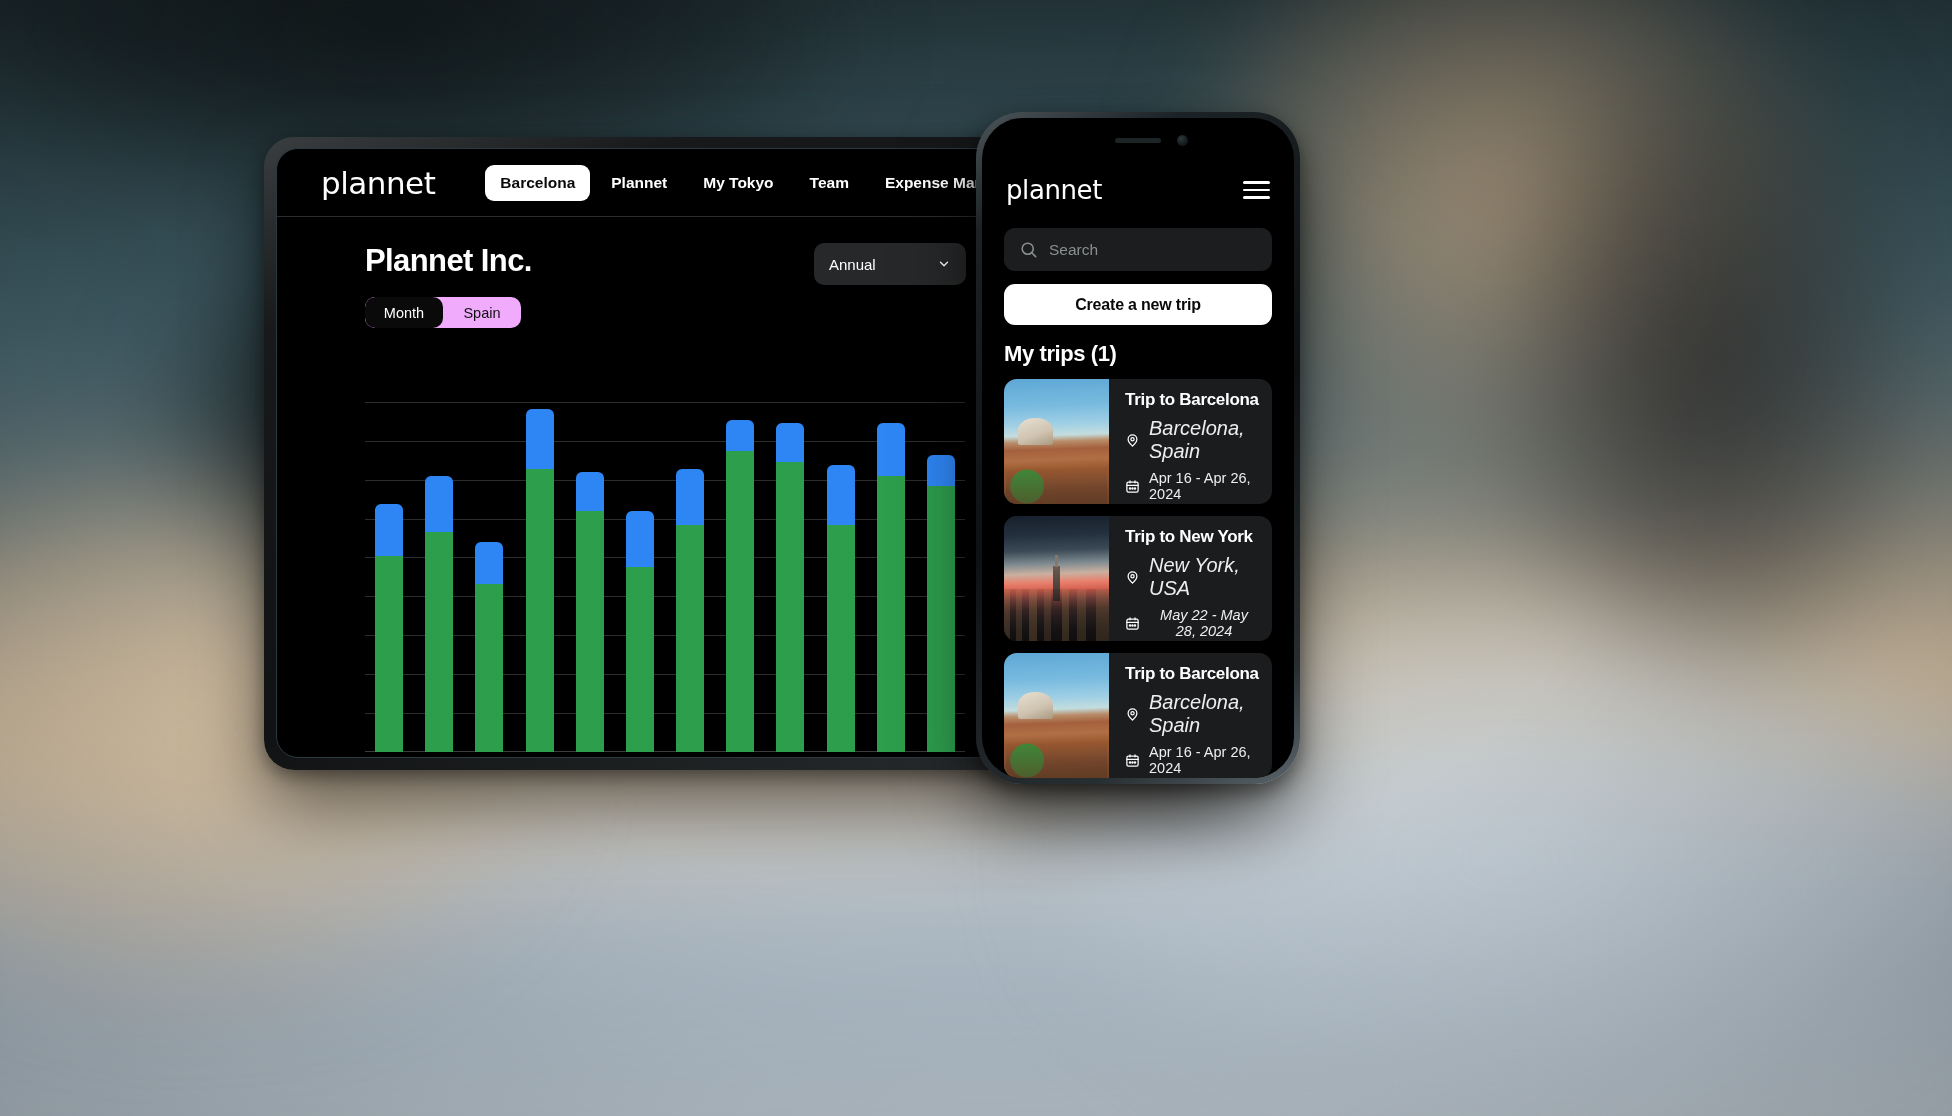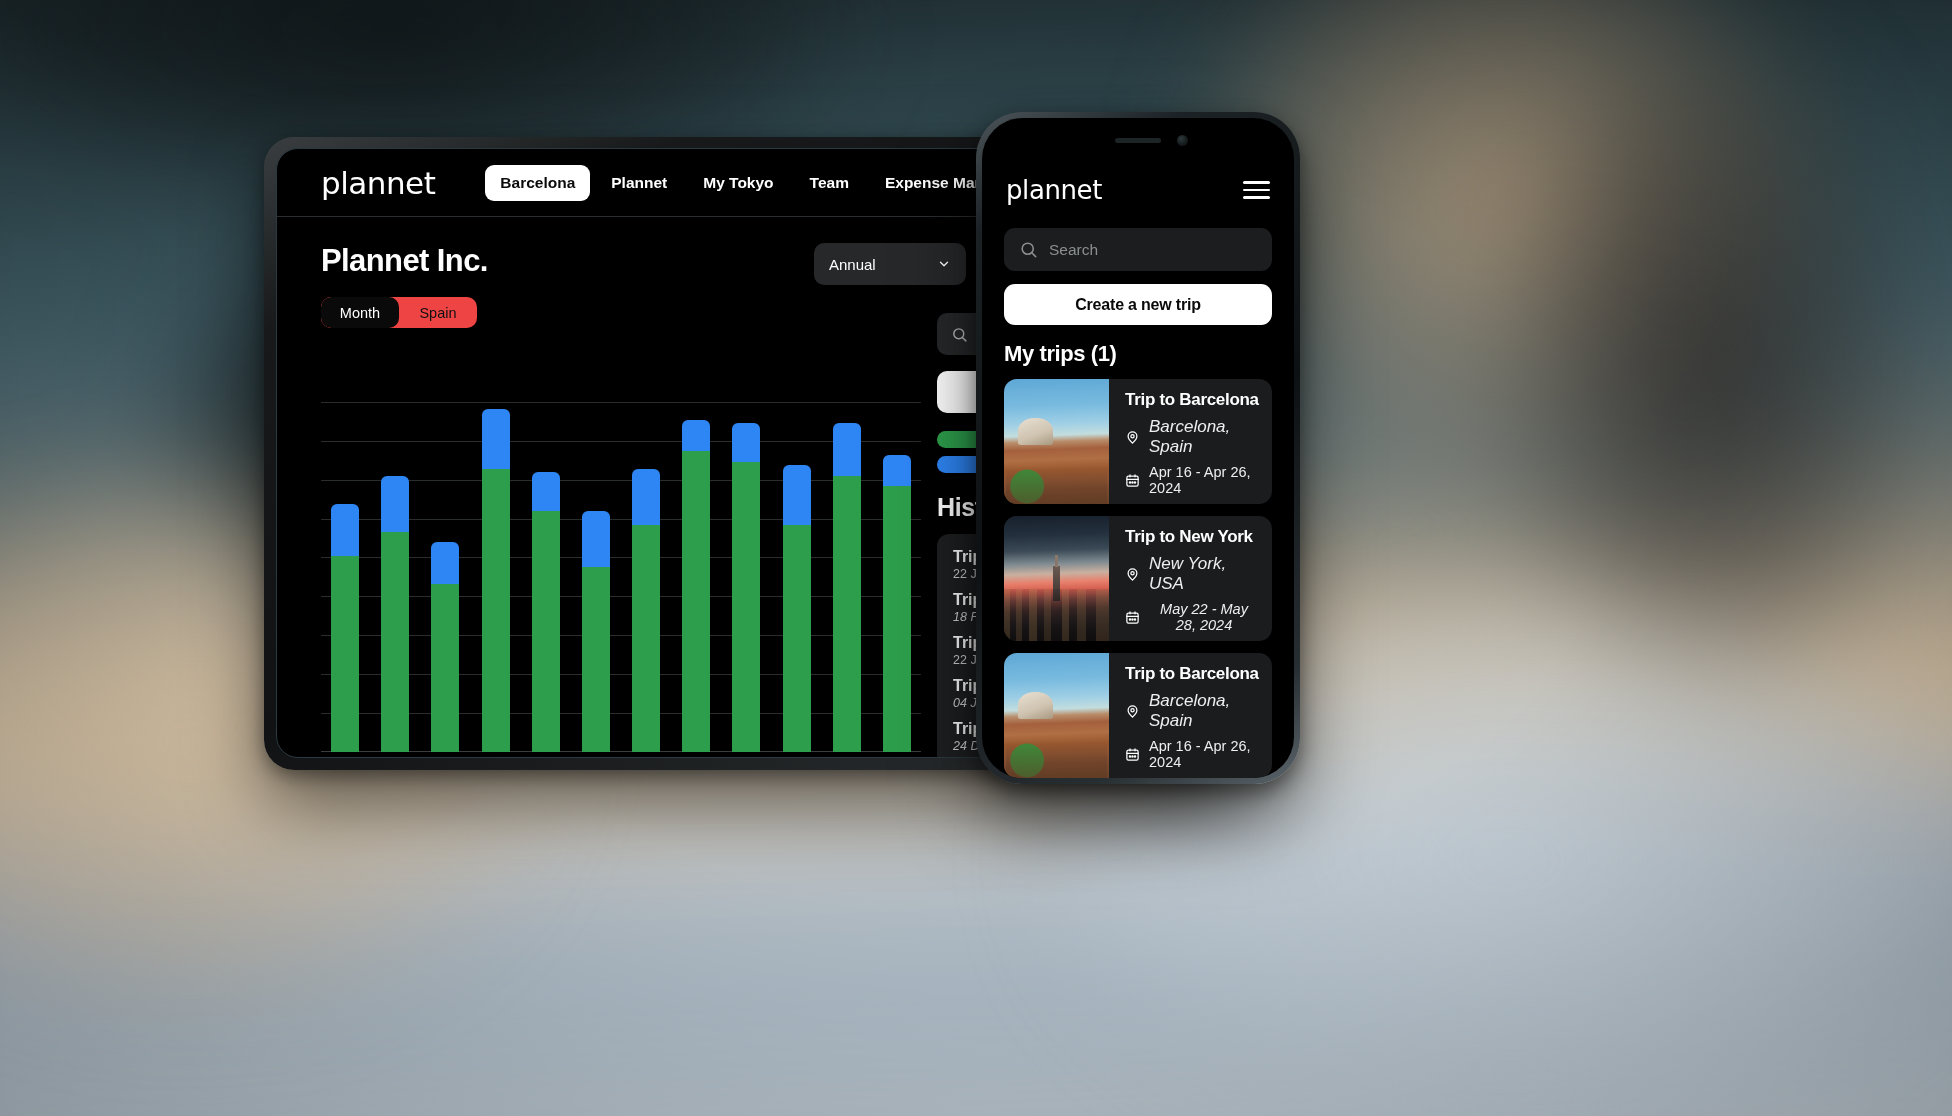--- a/index.html
+++ b/index.html
@@ -56,41 +56,41 @@
     font-size:31px; font-weight:400; color:#fff; letter-spacing:-0.5px;
   }
   .t-nav-items { display:flex; align-items:center; gap:6px; margin-left:50px; }
   .t-nav-item {
     font-size:15.5px; color:#fff; font-weight:600;
     padding:9px 15px; border-radius:9px; white-space:nowrap;
   }
   .t-nav-item.active { background:#fff; color:#0a0a0a; }
 
   
-  .t-body { padding:26px 44px 12px 44px; position:relative; height:calc(100% - 68px); }
+  .t-body { padding:26px 44px 12px 44px; position:relative; height:calc(100% - 68px);margin-left:44px; }
   .t-headrow { display:flex; align-items:flex-start; }
   .t-title { font-size:31px; font-weight:700; color:#fff; letter-spacing:-0.6px; }
   .t-head-right { margin-left:auto; display:flex; align-items:center; gap:18px; }
 
   .select-annual {
     width:152px; height:42px; background:#262829; border-radius:10px;
     display:flex; align-items:center; padding:0 15px; gap:10px;
     color:#fff; font-size:15px;
   }
   .select-annual .chev { margin-left:auto; }
 
   .t-search {
     width:190px; height:42px; background:#262829; border-radius:10px;
     display:flex; align-items:center; padding:0 14px; gap:10px;
     color:#8c9092; font-size:15px; overflow:hidden;
   }
 
   
   .seg {
-    margin-top:18px; display:inline-flex; background:#ef4444;
+    margin-top:18px; display:inline-flex; background:#f0abfc;
     border-radius:10px; padding:0; overflow:hidden; width:156px; height:31px;
   }
   .seg-btn {
     flex:1; display:flex; align-items:center; justify-content:center;
     font-size:14.5px; font-weight:500; color:#101010;
   }
   .seg-btn.active { background:#0a0a0a; color:#fff; border-radius:10px; }
 
   
   .chart-wrap { position:absolute; left:44px; top:185px; width:600px; height:390px; }
@@ -170,21 +170,21 @@
   .p-sec-title { margin-top:16px; font-size:22px; font-weight:700; color:#fff; letter-spacing:-0.4px; }
 
   .trip-card {
     margin-top:12px; background:#1a1c1d; border-radius:13px;
     display:flex; overflow:hidden; height:125px;
   }
   .trip-img { width:105px; flex:none; position:relative; overflow:hidden; }
   .trip-info { flex:1; padding:11px 13px 0 16px; }
   .trip-name { font-size:17px; font-weight:700; color:#fff; letter-spacing:-0.3px; }
   .trip-line { display:flex; align-items:center; gap:9px; margin-top:7px; }
-  .trip-loc { font-size:17px; color:#eceeef; font-style:italic; }
+  .trip-loc { font-size:20px; color:#eceeef; font-style:italic; }
   .trip-date { font-size:14.5px; color:#eceeef; }
   .trip-date.ital { font-style:italic;text-align:center; }
   .trip-person { display:flex; align-items:center; gap:10px; margin-top:8px; }
   .avatar {
     width:27px; height:27px; border-radius:8px; overflow:hidden; flex:none;
     background:linear-gradient(170deg,#e6cfa8 0%,#cfa97e 48%,#9d7a57 100%);
     position:relative;
   }
   .avatar .face { position:absolute; left:6px; top:7px; width:15px; height:17px;
     border-radius:50% 50% 45% 45%; background:#f0d7b8; }

